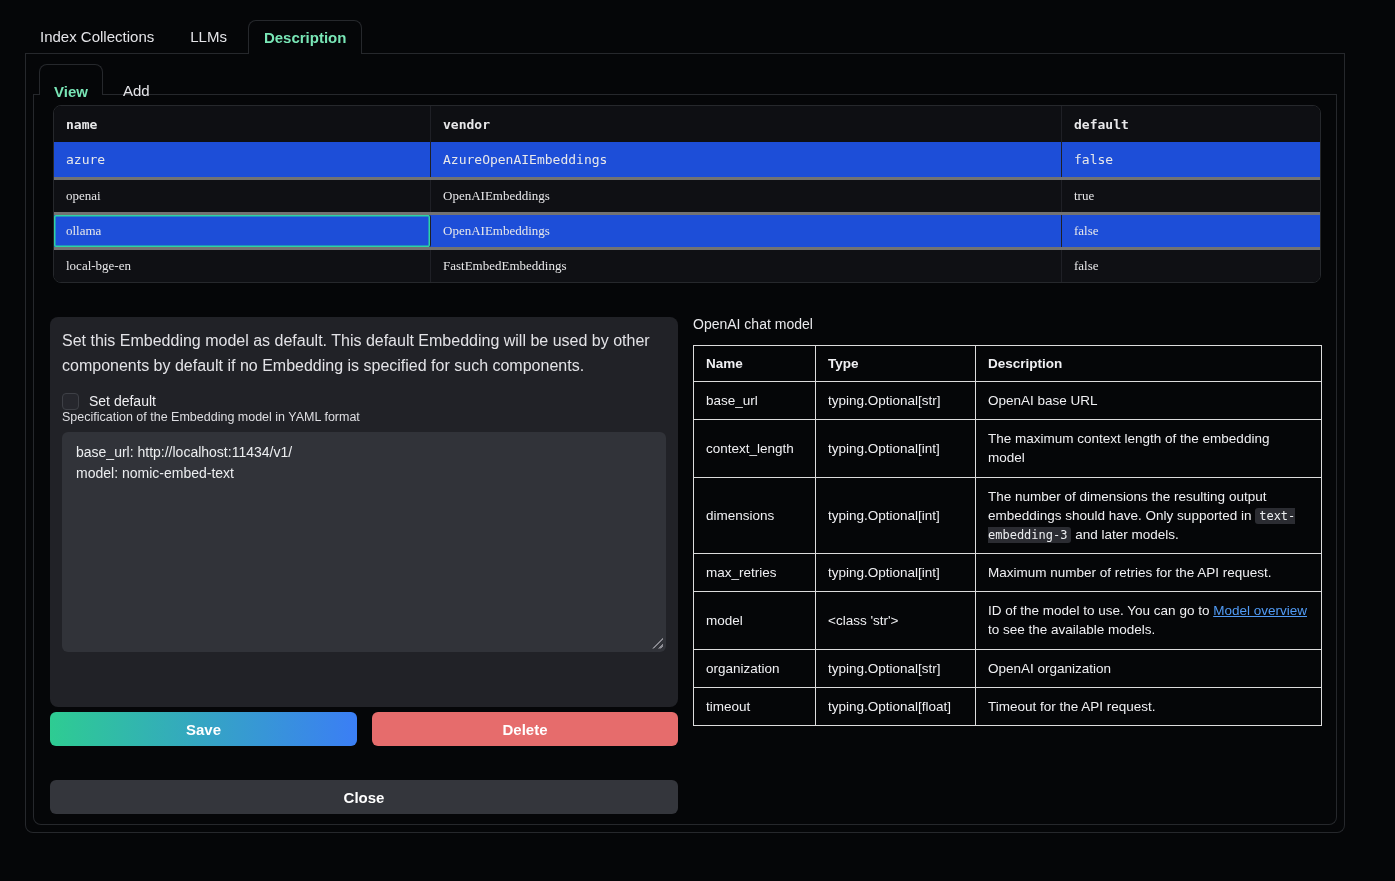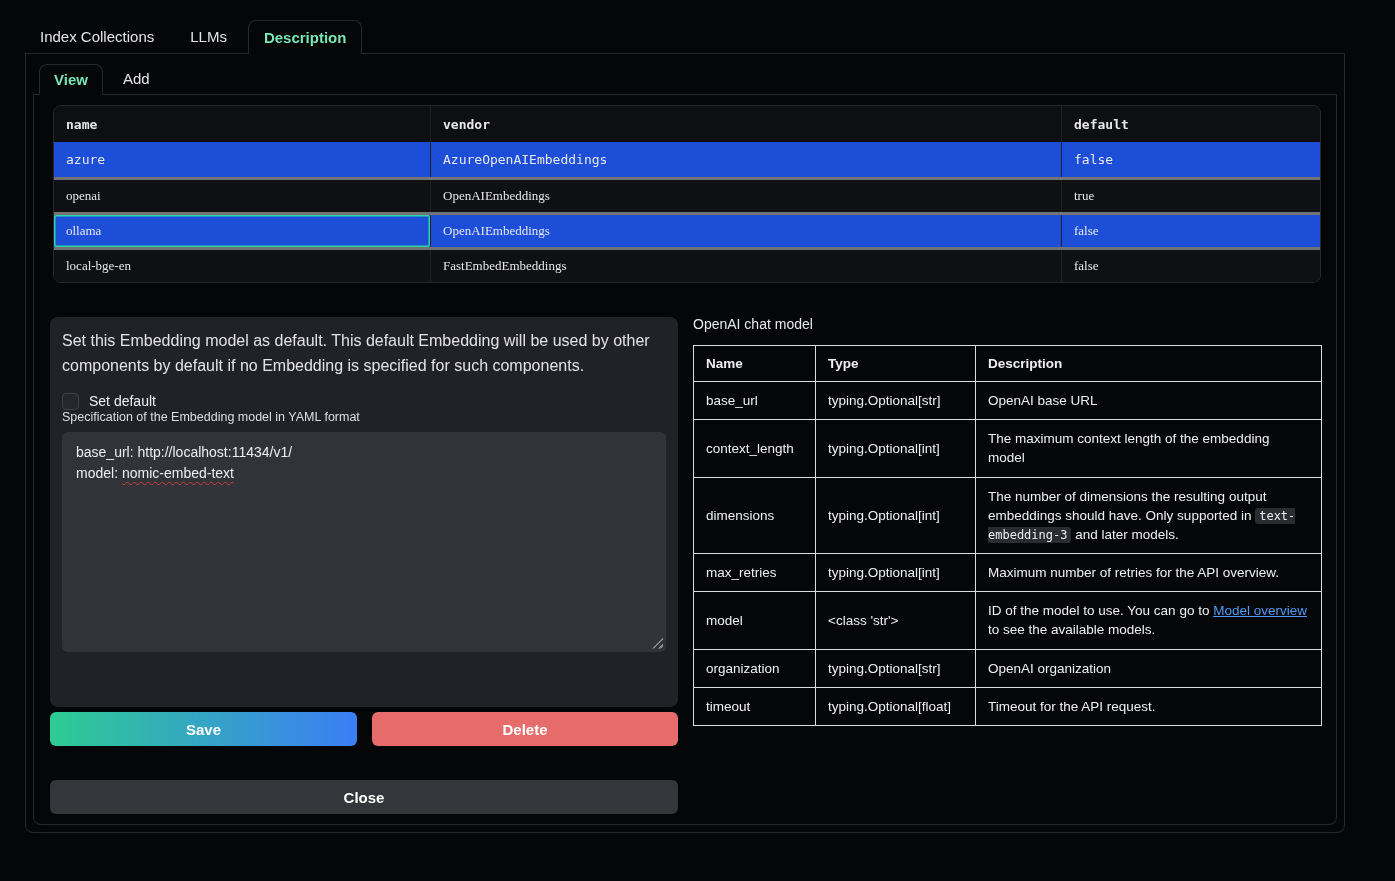--- a/index.html
+++ b/index.html
@@ -13,21 +13,21 @@
             cursor:pointer; white-space:nowrap; }
   .tabbtn.gap { margin-left:6px; }
   .tabbtn.active { position:relative; z-index:2; background:#050608; height:34px; line-height:33px;
             border:1px solid #26282c; border-bottom:none; border-radius:8px 8px 0 0;
             margin-bottom:-1px; color:var(--mint); font-weight:700; }
   .tabitem-outer { border:1px solid #26282c; border-top:none; border-radius:0 0 8px 8px;
             height:779px; padding:10px 7px 0 7px; }
 
   
   .tabnav.inner { height:31px; }
-  .tabbtn.sm { height:30px; line-height:30px; padding:0 14px; }
+  .tabbtn.sm { height:30px; line-height:30px; padding:12px 14px; }
   .tabbtn.sm.first { margin-left:6px; }
   .tabbtn.sm.active { height:31px; line-height:30px; }
   .tabitem-inner { position:relative; border:1px solid #26282c; border-top:none;
             border-radius:0 0 8px 8px; height:730px; }
 
   
   .df-wrap { position:absolute; left:19px; top:10px; width:1268px; height:178px;
              border:1px solid #26282c; border-radius:8px; overflow:hidden;
              font-family:"DejaVu Sans Mono", monospace; font-size:13px; }
   .trow { display:flex; height:35px; align-items:center; }
@@ -46,21 +46,21 @@
   .info-text { font-size:16px; line-height:1.55; color:#e3e3e7; max-width:600px; }
   .cb-row { display:flex; align-items:center; gap:10px; margin-top:14px; }
   .checkbox { width:17px; height:17px; border:1px solid #3e4046; background:#26272d;
               border-radius:4px; cursor:pointer; flex:0 0 auto; }
   .cb-label { font-size:14px; color:#f0f0f3; }
   .spec-head { margin:32px 0 14px 8px; font-size:14px; font-weight:700; color:var(--mint); }
   .sub-label { font-size:12.5px; color:#dedee2; margin-bottom:8px; }
   .yaml-box { position:relative; width:604px; height:220px; background:#313339;
               border-radius:6px; padding:10px 14px; font-size:14px; line-height:1.55;
               color:#eceef0; cursor:text; }
-  .misspell { text-decoration:underline; text-decoration-style:wavy;
+  .misspell { text-decoration-style:wavy;
               text-decoration-color:#c8423a; text-decoration-thickness:1px;
               text-underline-offset:3px; }
   .resize-handle { position:absolute; right:3px; bottom:3px; width:11px; height:11px;
               background:repeating-linear-gradient(135deg, transparent 0 3px, #8d8d94 3px 4.5px);
               clip-path:polygon(100% 0, 100% 100%, 0 100%); cursor:nwse-resize; }
 
   
   .btn { position:absolute; height:34px; border:none; border-radius:6px; font-size:15px;
          font-weight:700; color:#fff; font-family:"Liberation Sans", sans-serif; cursor:pointer;
          display:flex; align-items:center; justify-content:center; }
@@ -171,21 +171,21 @@
               <td class="c-desc">The maximum context length of the embedding model</td>
             </tr>
             <tr>
               <td class="c-name">dimensions</td>
               <td class="c-type">typing.Optional[int]</td>
               <td class="c-desc">The number of dimensions the resulting output embeddings should have. Only supported in <span class="code-chip">text-embedding-3</span> and later models.</td>
             </tr>
             <tr>
               <td class="c-name">max_retries</td>
               <td class="c-type">typing.Optional[int]</td>
-              <td class="c-desc">Maximum number of retries for the API overview.</td>
+              <td class="c-desc">Maximum number of retries for the API request.</td>
             </tr>
             <tr>
               <td class="c-name">model</td>
               <td class="c-type">&lt;class 'str'&gt;</td>
               <td class="c-desc">ID of the model to use. You can go to <a>Model overview</a> to see the available models.</td>
             </tr>
             <tr>
               <td class="c-name">organization</td>
               <td class="c-type">typing.Optional[str]</td>
               <td class="c-desc">OpenAI organization</td>

